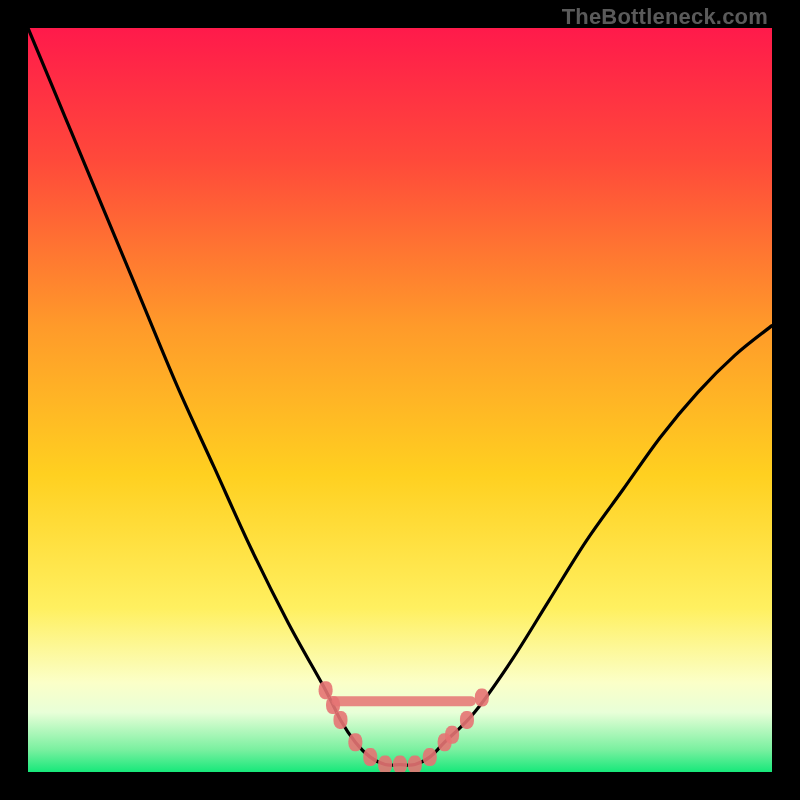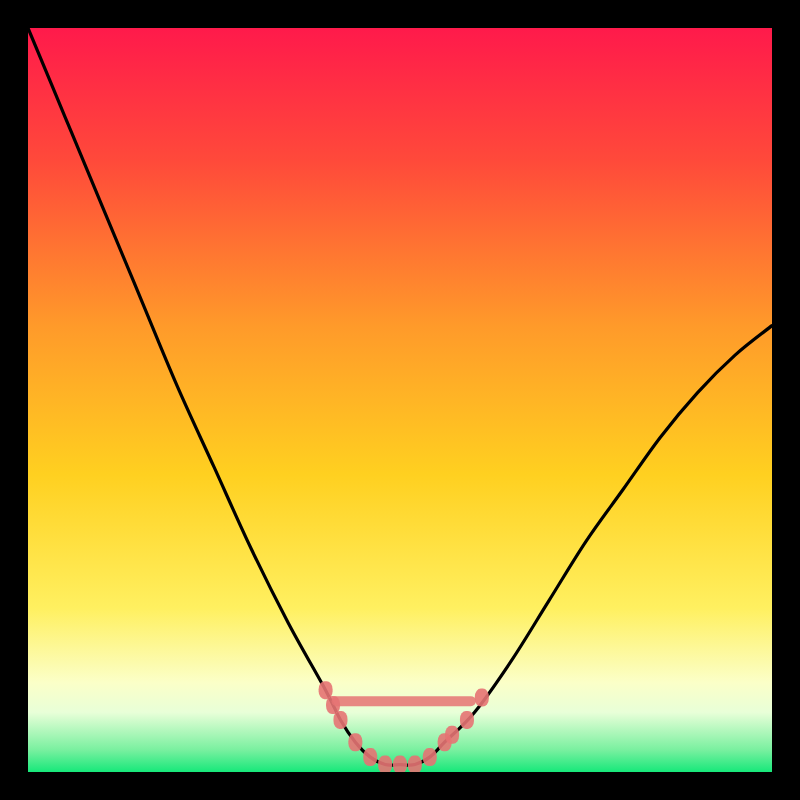--- a/index.html
+++ b/index.html
@@ -75,13 +75,14 @@
           <rect x="379.88" y="727.56" width="14" height="18" rx="6" ry="8" fill="#e57373" fill-opacity="0.9"></rect>
           <rect x="394.76000000000005" y="720.12" width="14" height="18" rx="6" ry="8" fill="#e57373" fill-opacity="0.9"></rect>
           <rect x="409.64000000000004" y="705.24" width="14" height="18" rx="6" ry="8" fill="#e57373" fill-opacity="0.9"></rect>
           <rect x="417.08" y="697.8" width="14" height="18" rx="6" ry="8" fill="#e57373" fill-opacity="0.9"></rect>
           <rect x="431.96" y="682.92" width="14" height="18" rx="6" ry="8" fill="#e57373" fill-opacity="0.9"></rect>
           <rect x="446.84" y="660.6" width="14" height="18" rx="6" ry="8" fill="#e57373" fill-opacity="0.9"></rect>
         </g>
     </svg>
   </div>
 
+  <div class="watermark">TheBottleneck.com</div>
 </div>
 
 </body></html>

